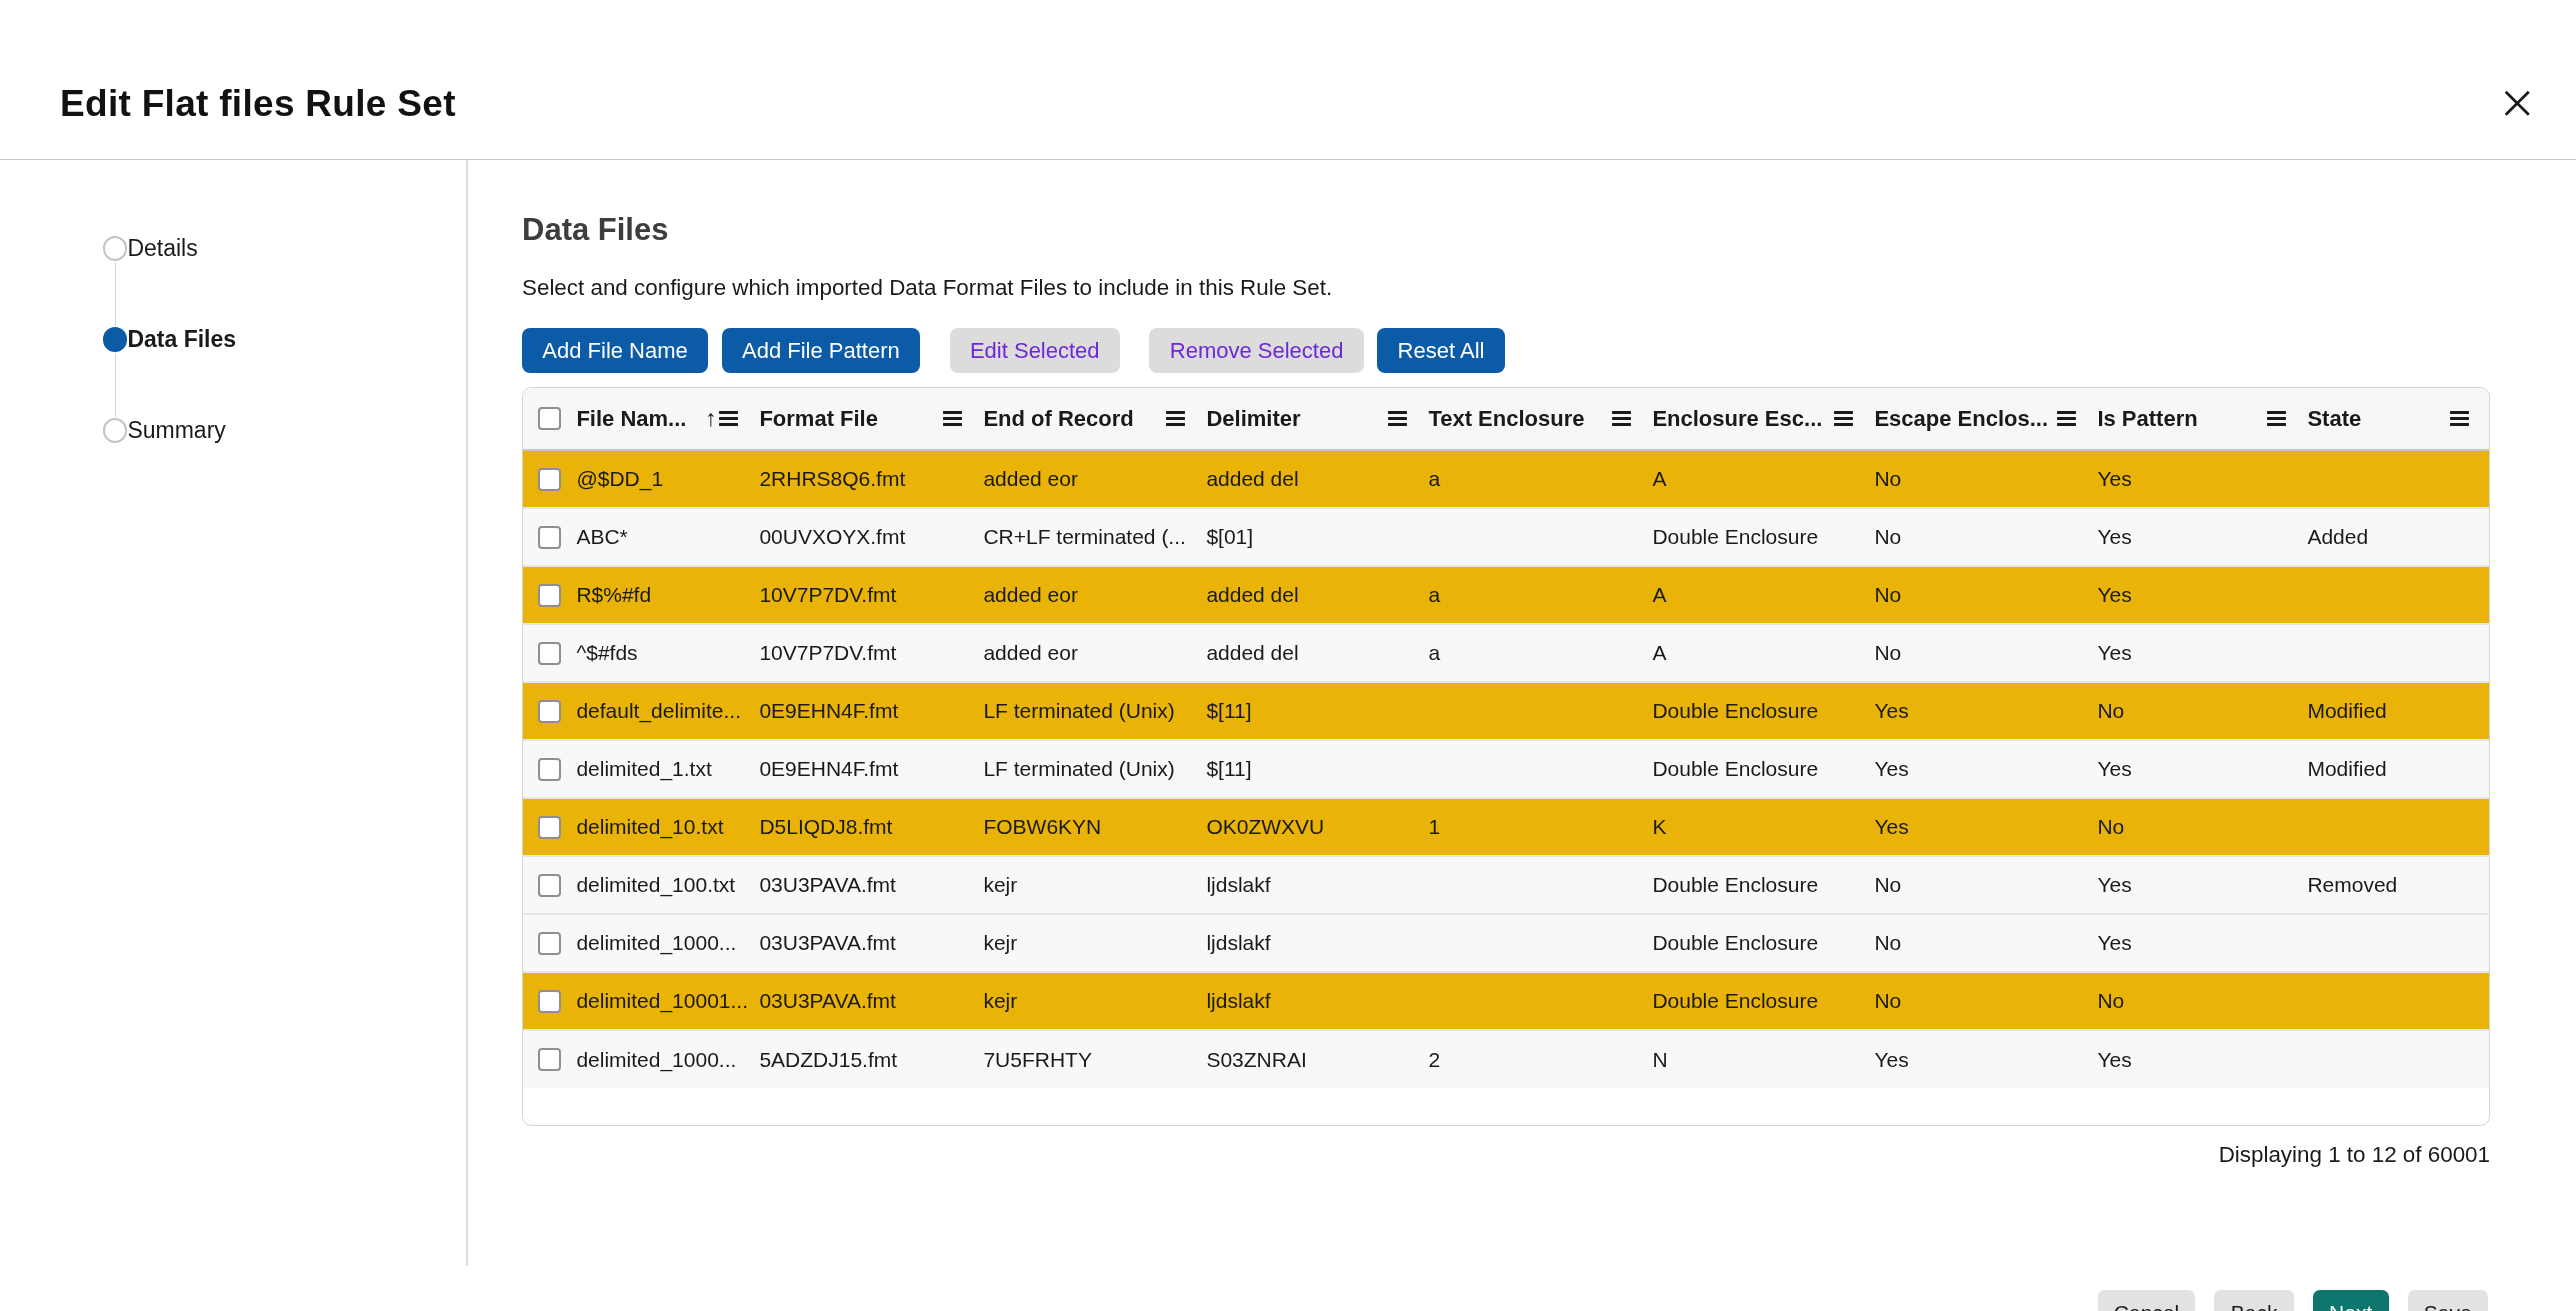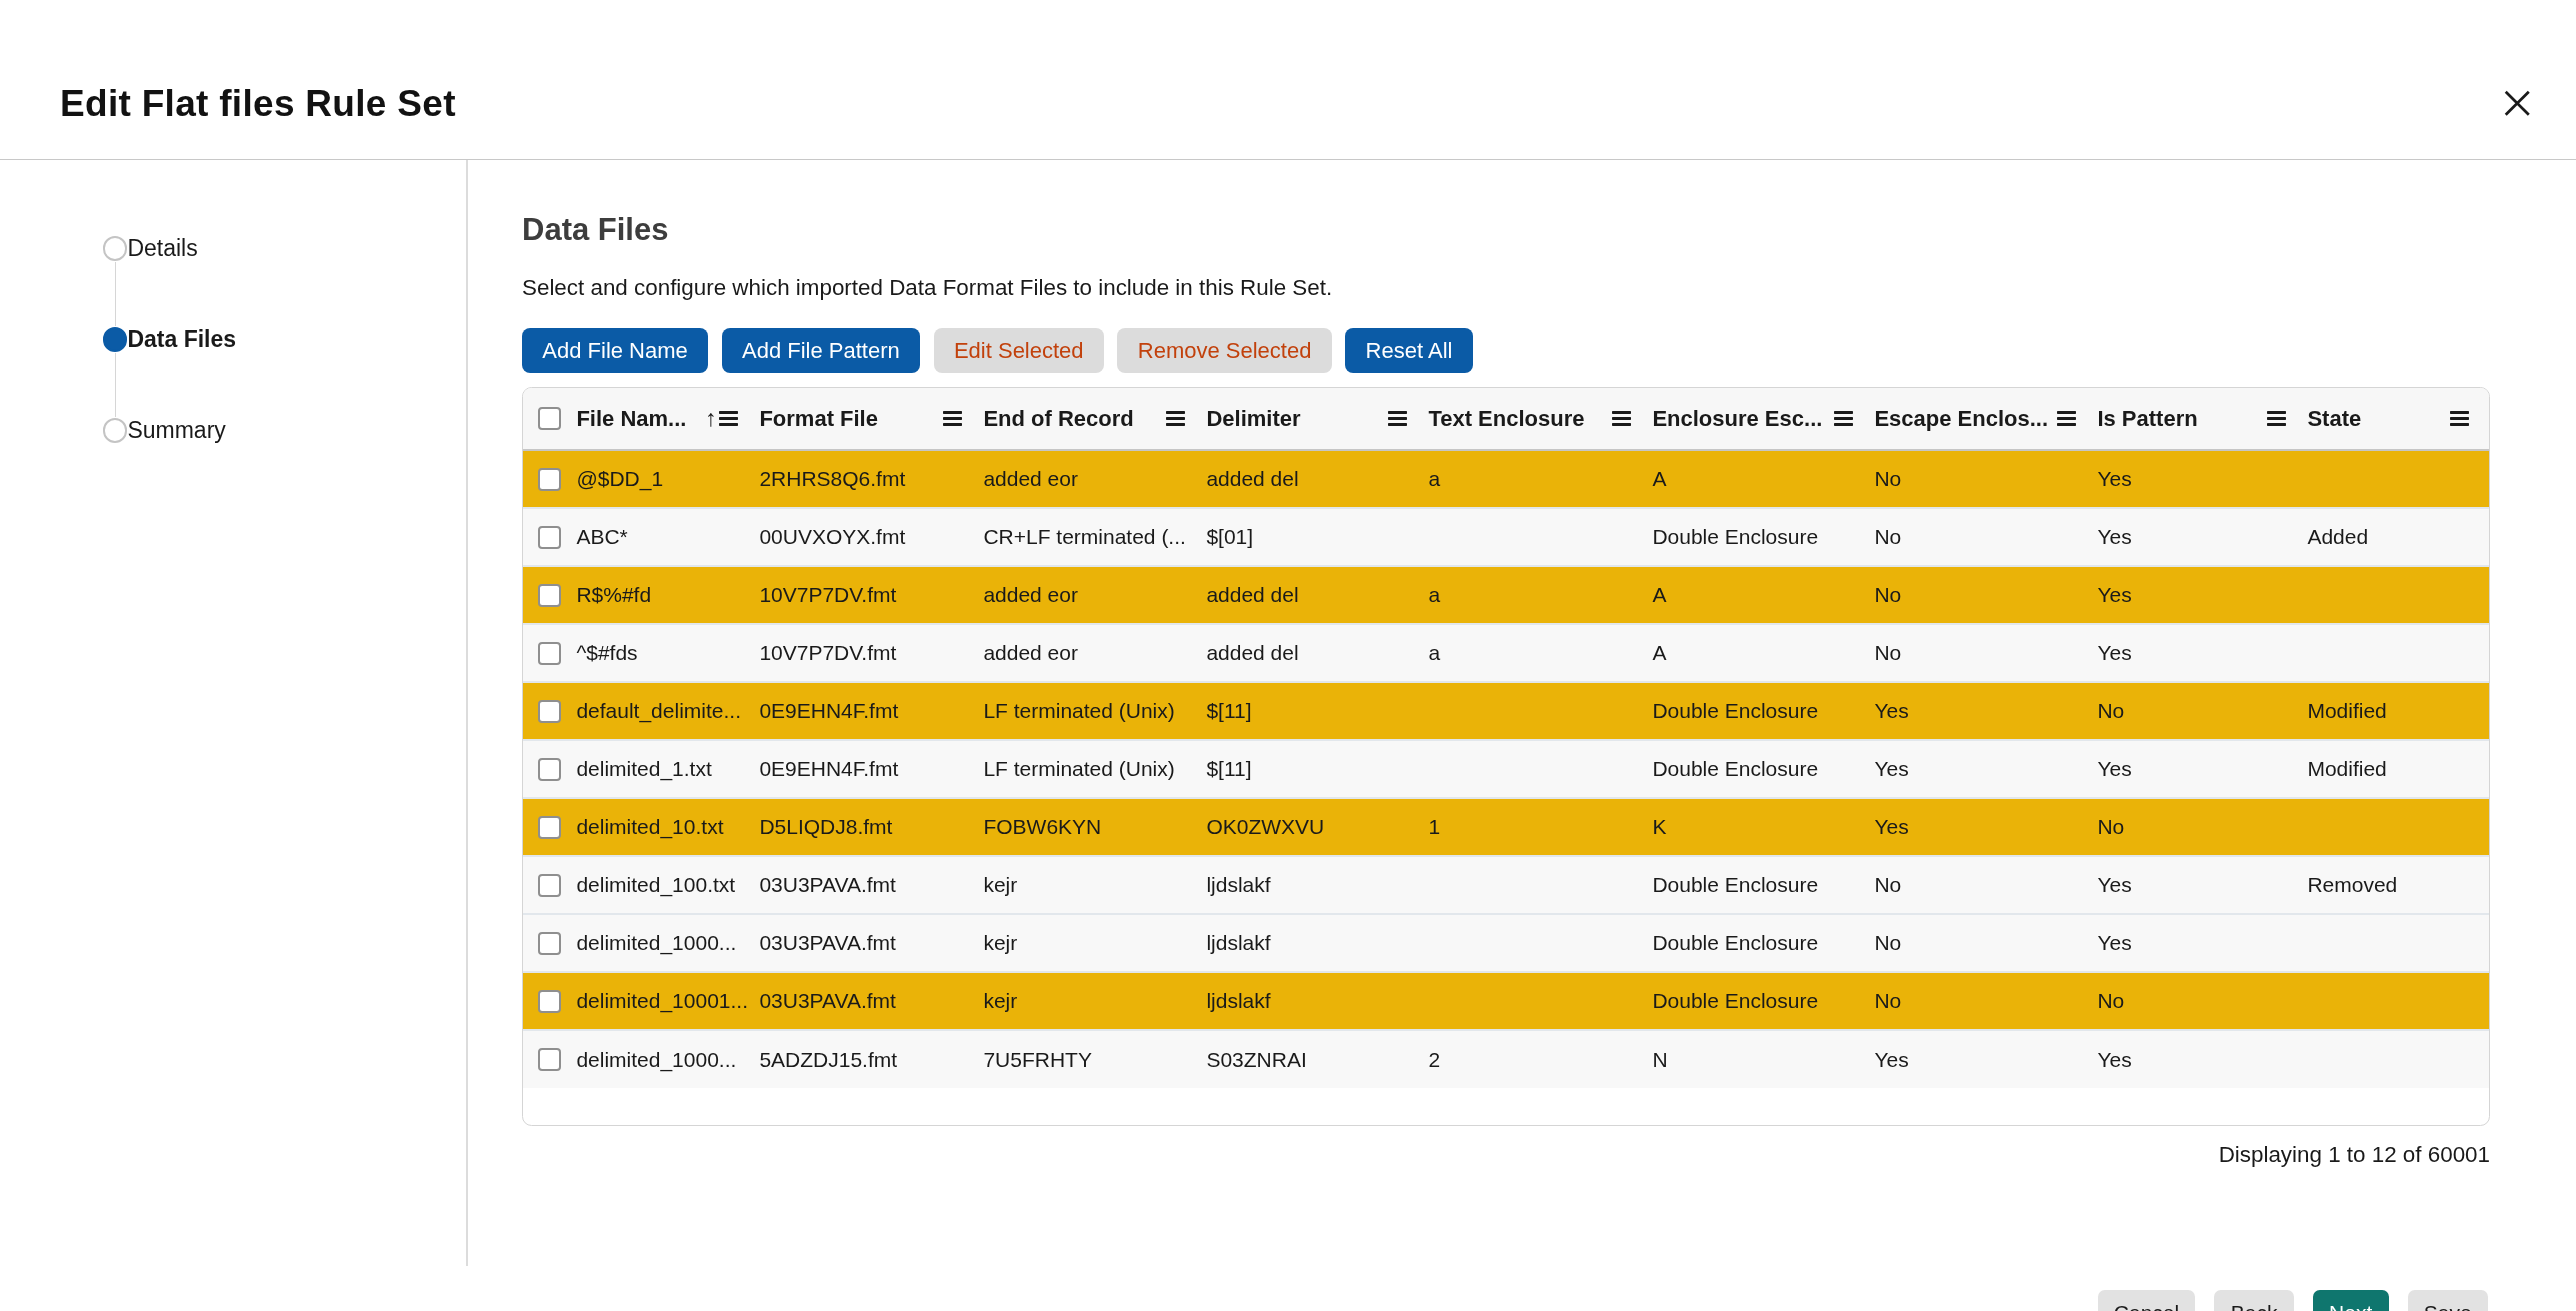--- a/index.html
+++ b/index.html
@@ -26,21 +26,21 @@
   .connector { width:1.4px; height:64px; background:#d6d6d6; margin-left:11.5px; }
 
   
   h2.section { font-size:31px; font-weight:700; color:#3d3d3d; margin-top:52px; }
   p.desc { font-size:22.4px; margin-top:27px; color:#1a1a1a; }
 
   .toolbar { display:flex; gap:13.6px; margin-top:27px; }
   .btn { border:none; border-radius:8.1px; height:45px; padding:0 20.3px; font-size:22px;
          font-family:"Liberation Sans", sans-serif; cursor:pointer; }
   .btn.primary { background:#0b5ba6; color:#fff; }
-  .btn.disabled { background:#dcdcdc; color:#c2410c; cursor:default; }
+  .btn.disabled { background:#dcdcdc; color:#6d28d9; cursor:default;margin-left:16px; }
 
   
   .table-container { margin-top:14.2px; width:1968px; height:739px; overflow:hidden;
                      border:1.4px solid #d5d5d5; border-radius:9.5px; background:#fff; }
   table { table-layout:fixed; border-collapse:collapse; width:100%; }
   col.c0{width:52px} col.c1{width:183px} col.c2{width:224px} col.c3{width:223px} col.c4{width:222px}
   col.c5{width:224px} col.c6{width:222px} col.c7{width:223px} col.c8{width:210px}
   thead th { background:#f7f7f7; height:62px; border-bottom:2px solid #c6c6c6;
              font-size:22px; font-weight:700; text-align:left; padding:0 20.3px 0 1.4px; }
   .th-wrap { display:flex; align-items:center; }

